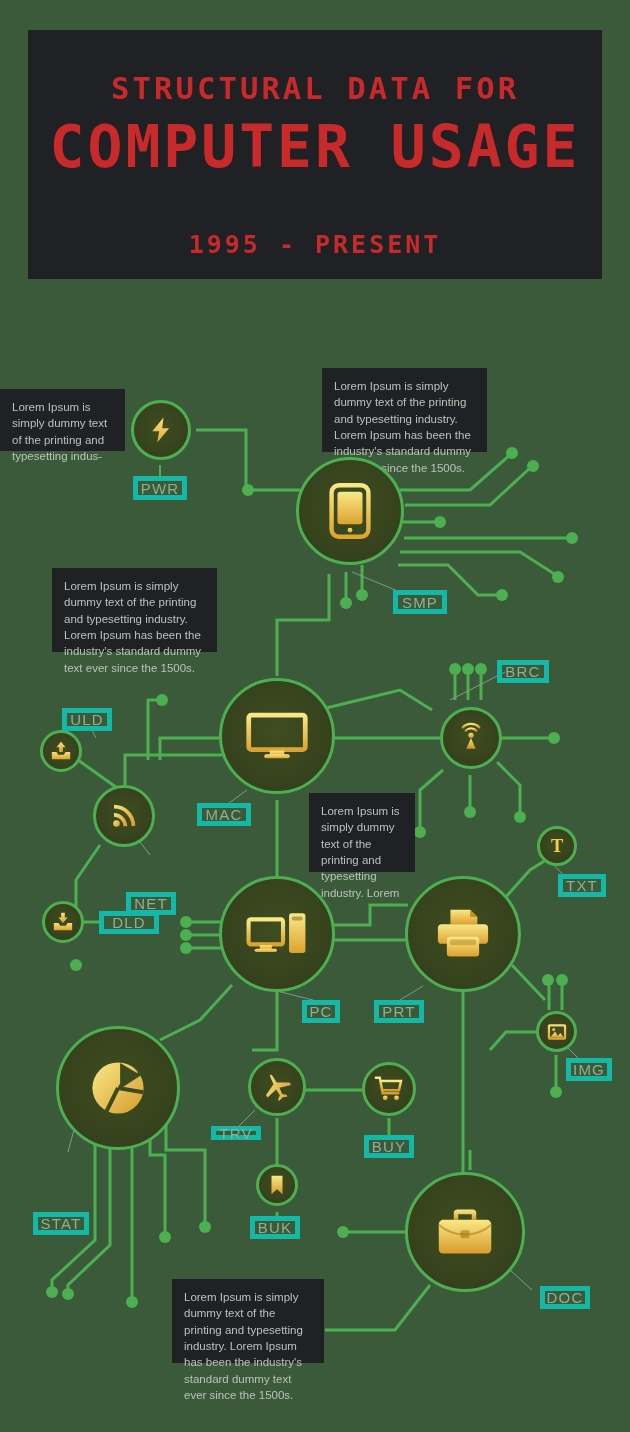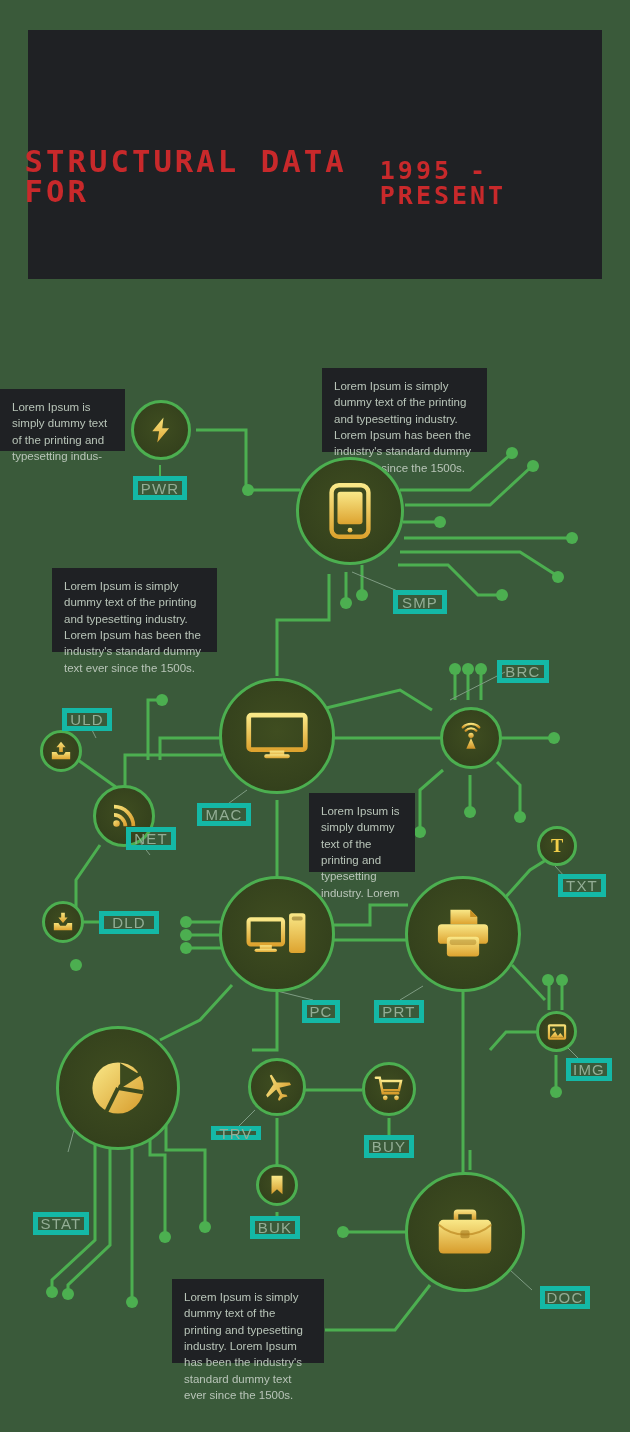--- a/index.html
+++ b/index.html
@@ -9,21 +9,21 @@
     font-family:"Liberation Sans", sans-serif;
     overflow:hidden;
     position:relative;
   }
   #stage{position:absolute;inset:0;width:630px;height:1432px;}
 
   
   .header{
     position:absolute;left:28px;top:30px;width:574px;height:249px;
     background:#1f2124;
-    display:flex;flex-direction:row;align-items:center;
+    display:flex;flex-direction:column;align-items:center;
   }
   .h-line1{
     margin-top:44px;
     color:#c8292b;
     font-size:30px;letter-spacing:3px;
     font-family:"DejaVu Sans Mono", monospace;
     font-weight:bold;
     line-height:1;
     transform:scaleX(1.02);
   }
@@ -85,20 +85,21 @@
     font-family:"Liberation Sans", sans-serif;
   }
 </style>
 </head>
 <body>
 
 <div id="stage">
 
   <div class="header">
     <div class="h-line1">STRUCTURAL DATA FOR</div>
+    <div class="h-line2">COMPUTER USAGE</div>
     <div class="h-line3">1995 - PRESENT</div>
   </div>
 
   <svg id="wires" viewBox="0 0 630 1432" xmlns="http://www.w3.org/2000/svg">
     <g fill="none" stroke="#4caf50" stroke-width="3">
 
       <path d="M196 430 L246 430 L246 490 L300 490"></path>
 
       <path d="M160 465 L160 477" stroke-width="2"></path>
 
@@ -272,21 +273,21 @@
           <linearGradient id="g4" x1="0" y1="0" x2="1" y2="1">
         <stop offset="0" stop-color="#f7e27a"></stop>
             <stop offset="1" stop-color="#d99a2b"></stop>
           </linearGradient>
         </defs>
       <circle cx="6" cy="18" r="2.6" fill="url(#g4)"></circle>
       <path d="M4 12.5 a8 8 0 0 1 7.6 7.6 H14.6 A11 11 0 0 0 4 9.5 Z" fill="url(#g4)"></path>
       <path d="M4 6 a14 14 0 0 1 14 14 H21 A17 17 0 0 0 4 3 Z" fill="url(#g4)"></path>
     </svg>
   </div>
-  <div class="lab" style="left:126px;top:827px;width:50px;height:23px;">NET</div>
+  <div class="lab" style="left:126px;top:892px;width:50px;height:23px;">NET</div>
 
   <div class="node sm" style="left:42px;top:901px;width:42px;height:42px;">
     <svg width="22" height="22" viewBox="0 0 24 24">
       <defs>
           <linearGradient id="g5" x1="0" y1="0" x2="0" y2="1">
         <stop offset="0" stop-color="#f7e27a"></stop>
             <stop offset="1" stop-color="#dda32f"></stop>
           </linearGradient>
         </defs>
       <path d="M10 2 H14 V7 H17 L12 13 L7 7 H10 Z" fill="url(#g5)"></path>

